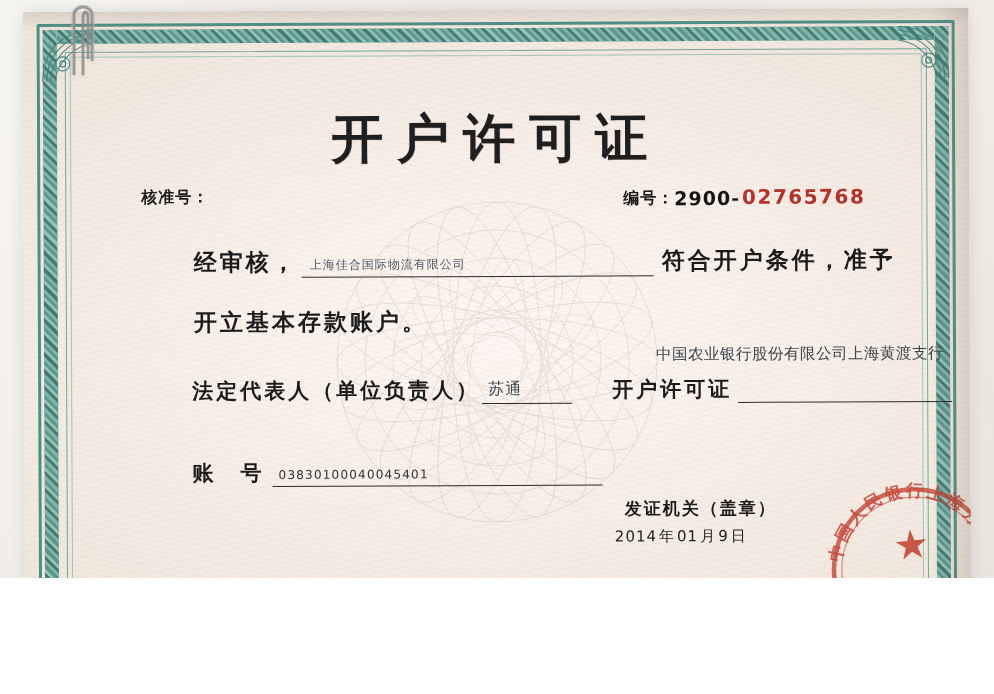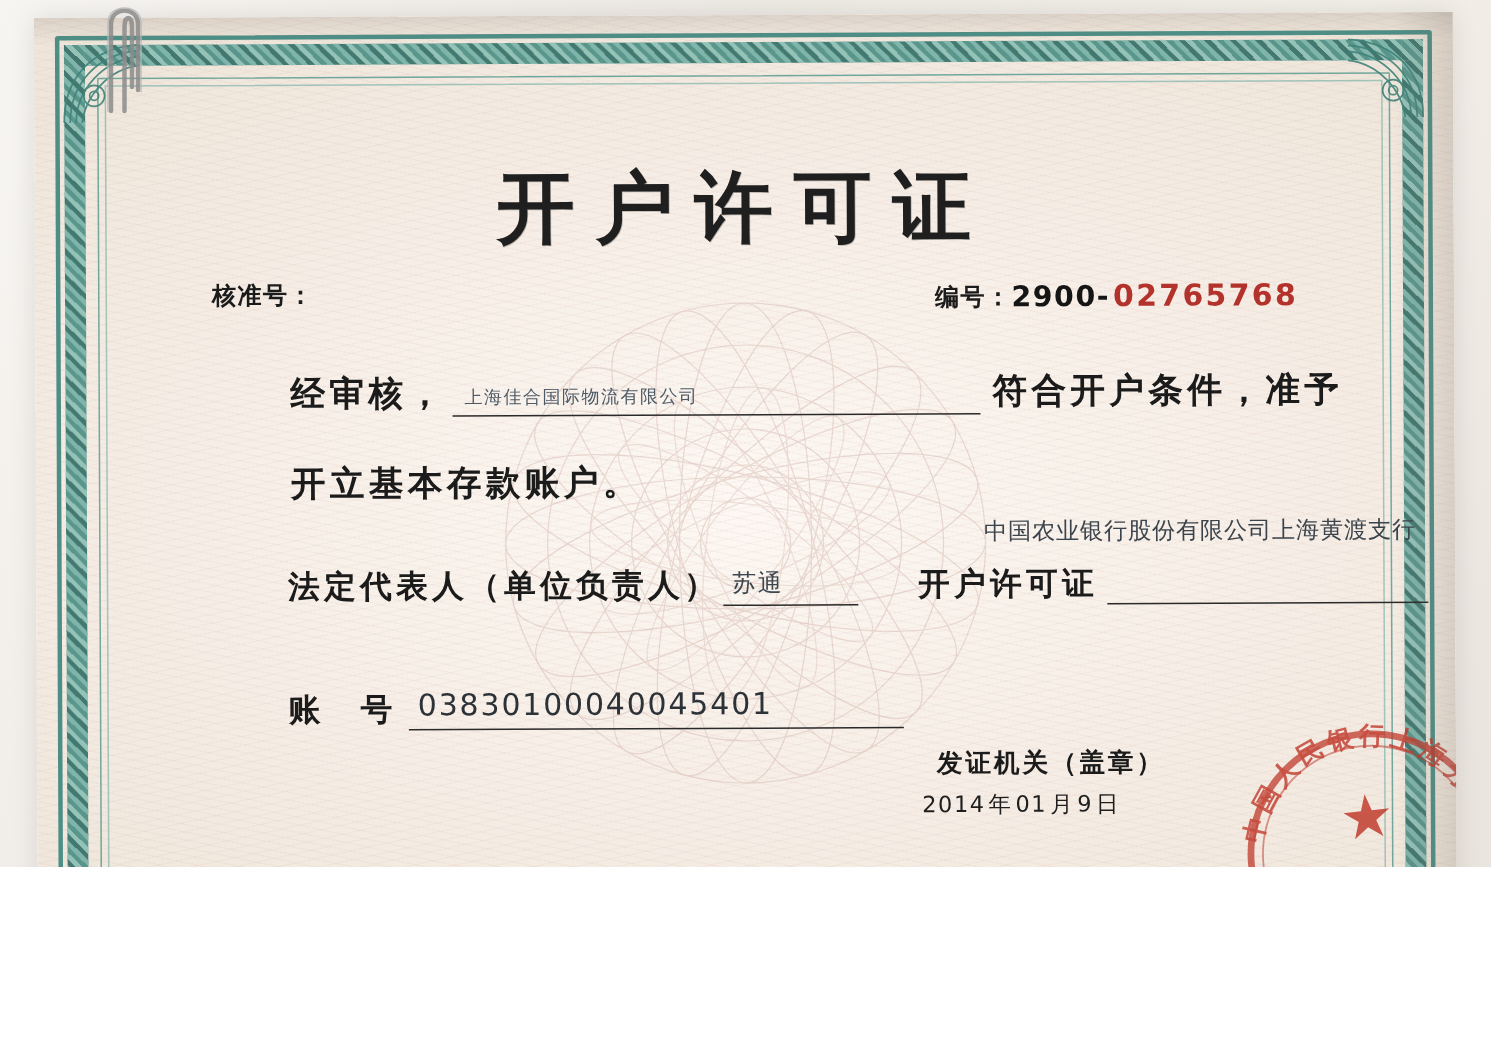--- a/index.html
+++ b/index.html
@@ -239,21 +239,21 @@
   .acct-underline {
     position: relative;
     width: 330px;
     border-bottom: 1.6px solid #2a2a2a;
     height: 26px;
     margin-left: 8px;
   }
   .acct-underline .filled {
     position: absolute;
     left: 6px; bottom: 4px;
-    font-size: 20px;
+    font-size: 12px;
     letter-spacing: 1.2px;
     color: #2c3238;
   }
 
   
   .issuer {
     position: absolute;
     left: 540px;
     top: 432px;
     text-align: left;

